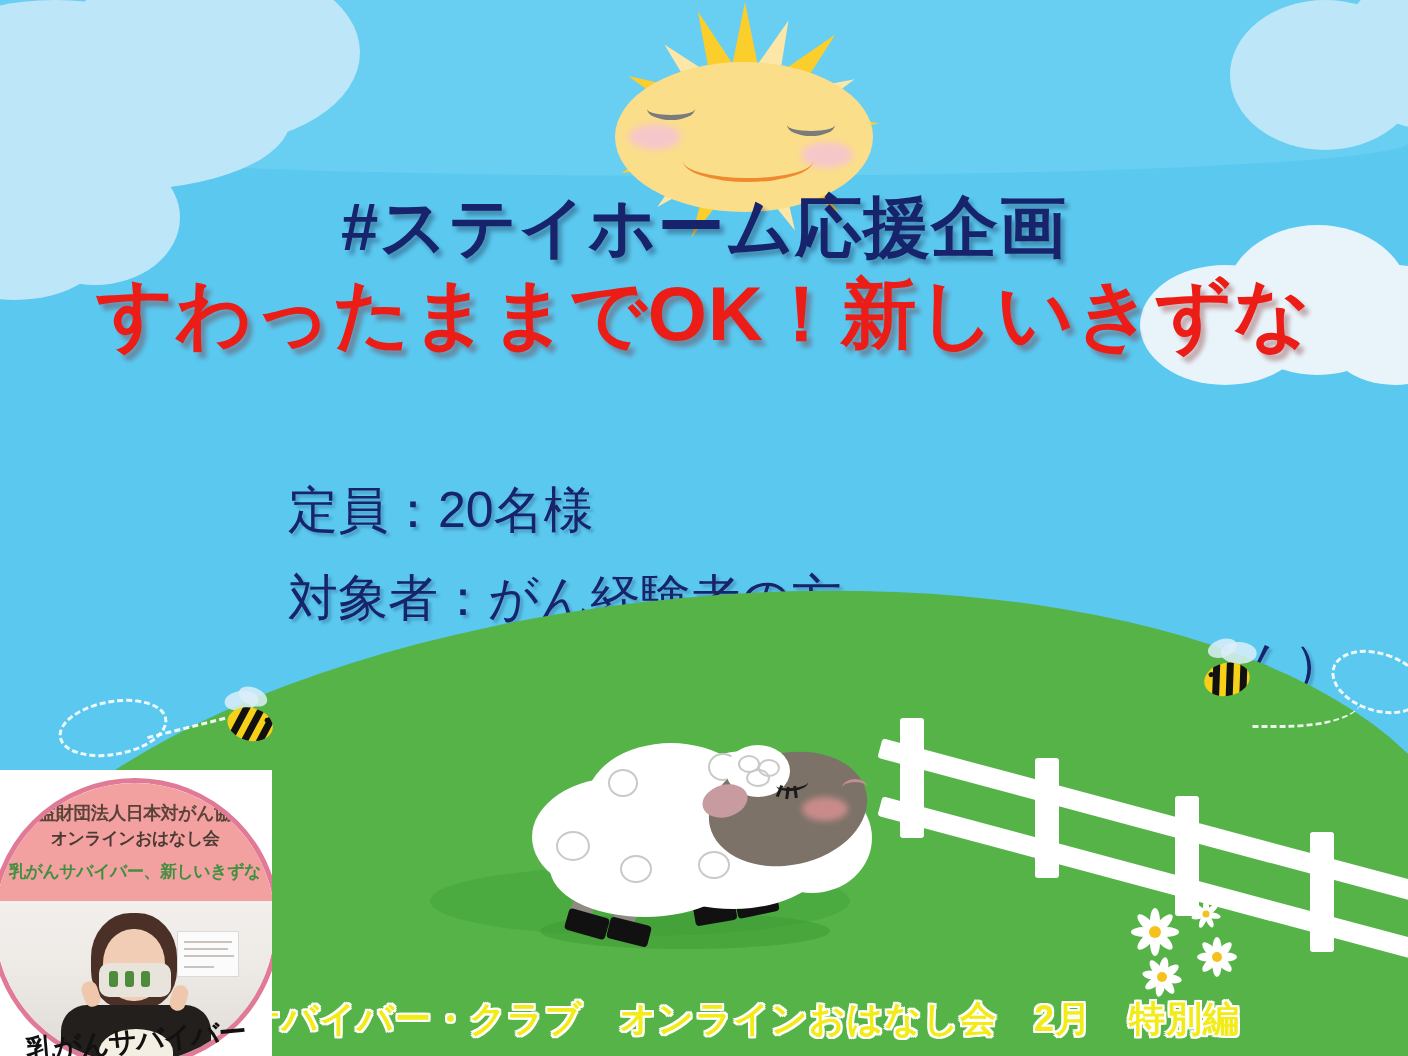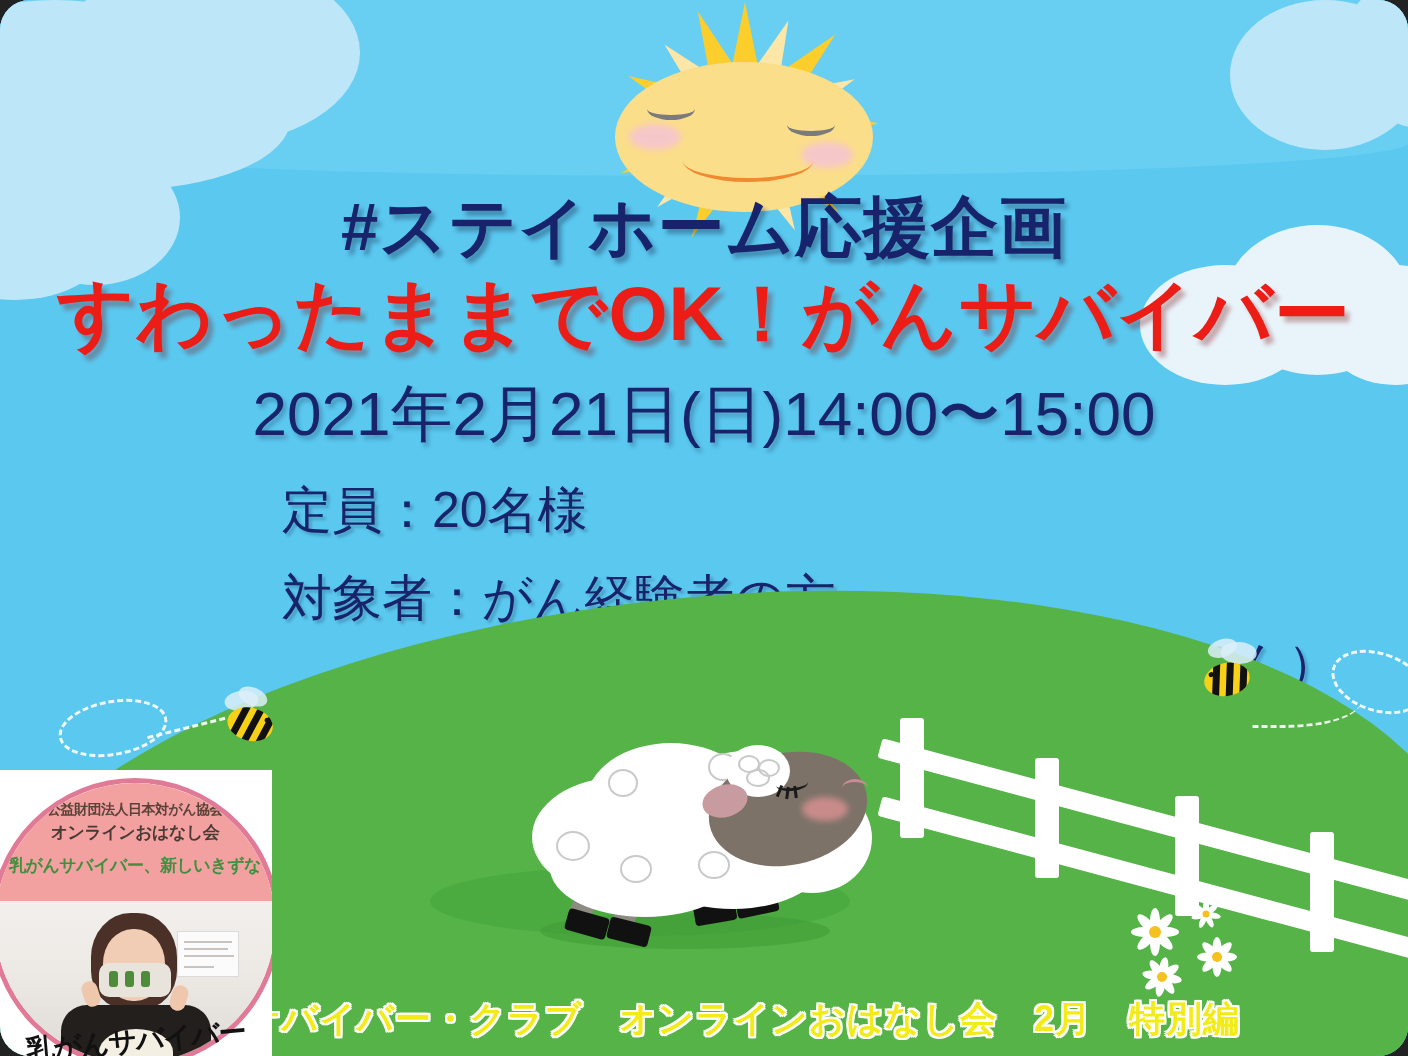--- a/index.html
+++ b/index.html
@@ -6,21 +6,20 @@
   html,body{margin:0;padding:0;background:#222;}
   *{box-sizing:border-box;}
 
   #poster{
     position:relative;
     width:1408px;height:1056px;
     overflow:hidden;
     background:#5BC8F0;
     font-family:"Liberation Sans","DejaVu Sans",sans-serif;
     user-select:none;
-    border-radius:30px;
   }
 
   
   .sky{position:absolute;inset:0;background:#5BC8F0;}
   .sky-band{
     position:absolute;left:0;top:0;width:100%;height:176px;
     background:#68CEF2;
     border-bottom-left-radius:60% 40px;
     border-bottom-right-radius:60% 40px;
   }
@@ -89,21 +88,21 @@
   }
   #t-title{top:182px;font-size:67px;}
   #t-sub{top:264px;font-size:76px;color:#EC1C16;
          text-shadow:5px 6px 4px rgba(120,20,20,.33);}
   #t-date{top:372px;font-size:62px;font-weight:normal;letter-spacing:0;
           text-shadow:3px 4px 4px rgba(20,30,60,.28);}
 
   .body-block{position:absolute;left:282px;top:477px;width:1010px;
      color:#17246B;font-size:50px;line-height:1.32;font-weight:normal;
      text-shadow:3px 3px 3px rgba(20,30,60,.25);}
-  .body-line{white-space:nowrap;}
+  .body-line{white-space:nowrap;margin-left:6px;}
   .body-line.indent{padding-left:96px;}
   .gap{height:22px;}
 
   .footer-text{
     position:absolute;left:0;top:995px;width:100%;text-align:center;
     font-size:36px;font-weight:bold;color:#F2EB18;letter-spacing:1px;
     -webkit-text-stroke:0px;
     text-shadow:
       -2px -2px 0 #FFFFFF, 2px -2px 0 #FFFFFF,
       -2px  2px 0 #FFFFFF, 2px  2px 0 #FFFFFF,
@@ -112,21 +111,21 @@
   }
 
   
   .logo-card{position:absolute;left:0px;top:770px;width:272px;height:290px;
      background:#FFFFFF;overflow:hidden;}
   .logo-circle{position:absolute;left:-10px;top:8px;width:290px;height:290px;
      border-radius:50%;border:5px solid #E07A96;overflow:hidden;background:#FFFFFF;}
   .logo-top{position:absolute;left:0;top:0;width:100%;height:118px;
      background:#F2A0A0;display:flex;flex-direction:column;
      align-items:center;justify-content:flex-start;padding-top:18px;}
-  .logo-l1{font-size:14px;color:#5A4238;font-weight:bold;letter-spacing:-.5px;}
+  .logo-l1{font-size:18px;color:#5A4238;font-weight:bold;letter-spacing:-.5px;}
   .logo-l2{font-size:17px;color:#4A3A33;font-weight:bold;letter-spacing:-.5px;margin-top:2px;}
   .logo-l3{font-size:17px;color:#3E8F3E;font-weight:bold;margin-top:10px;letter-spacing:-.5px;}
   .logo-photo{position:absolute;left:0;top:118px;width:100%;height:172px;
      background:linear-gradient(180deg,#F2EFEC 0%,#EDEAE6 40%,#DCD8D4 100%);}
   .ph-head{position:absolute;left:96px;top:12px;width:86px;height:96px;
      background:#4A3027;border-radius:46% 46% 40% 40%;}
   .ph-face{position:absolute;left:108px;top:28px;width:62px;height:72px;
      background:#F0CDB4;border-radius:48%;}
   .ph-mask{position:absolute;left:104px;top:62px;width:72px;height:34px;
      background:#E8E4DC;border-radius:10px;}
@@ -192,22 +191,21 @@
     <div class="sun-face">
       <div class="eye" style="left:32px;top:36px;"></div>
       <div class="eye" style="left:172px;top:52px;"></div>
       <div class="cheek" style="left:14px;top:62px;"></div>
       <div class="cheek" style="left:186px;top:80px;"></div>
       <div class="smile"></div>
     </div>
   </div>
 
   <div class="headline" id="t-title">#ステイホーム応援企画</div>
-  <div class="headline" id="t-sub">すわったままでOK！がんサバイバー</div>
-  <div class="headline" id="t-date">2021年2月21日(日)14:00〜15:00</div>
+  <div class="headline" id="t-sub">すわったままでOK！新しいきずな</div>
 
   <div class="body-block">
     <div class="body-line">定員：20名様</div>
     <div class="gap"></div>
     <div class="body-line">対象者：がん経験者の方</div>
     <div class="body-line indent">（性別、ご年齢、がん種類は問いません）</div>
     <div class="gap"></div>
     <div class="body-line">講師：小林　順子　先生</div>
   </div>
 

